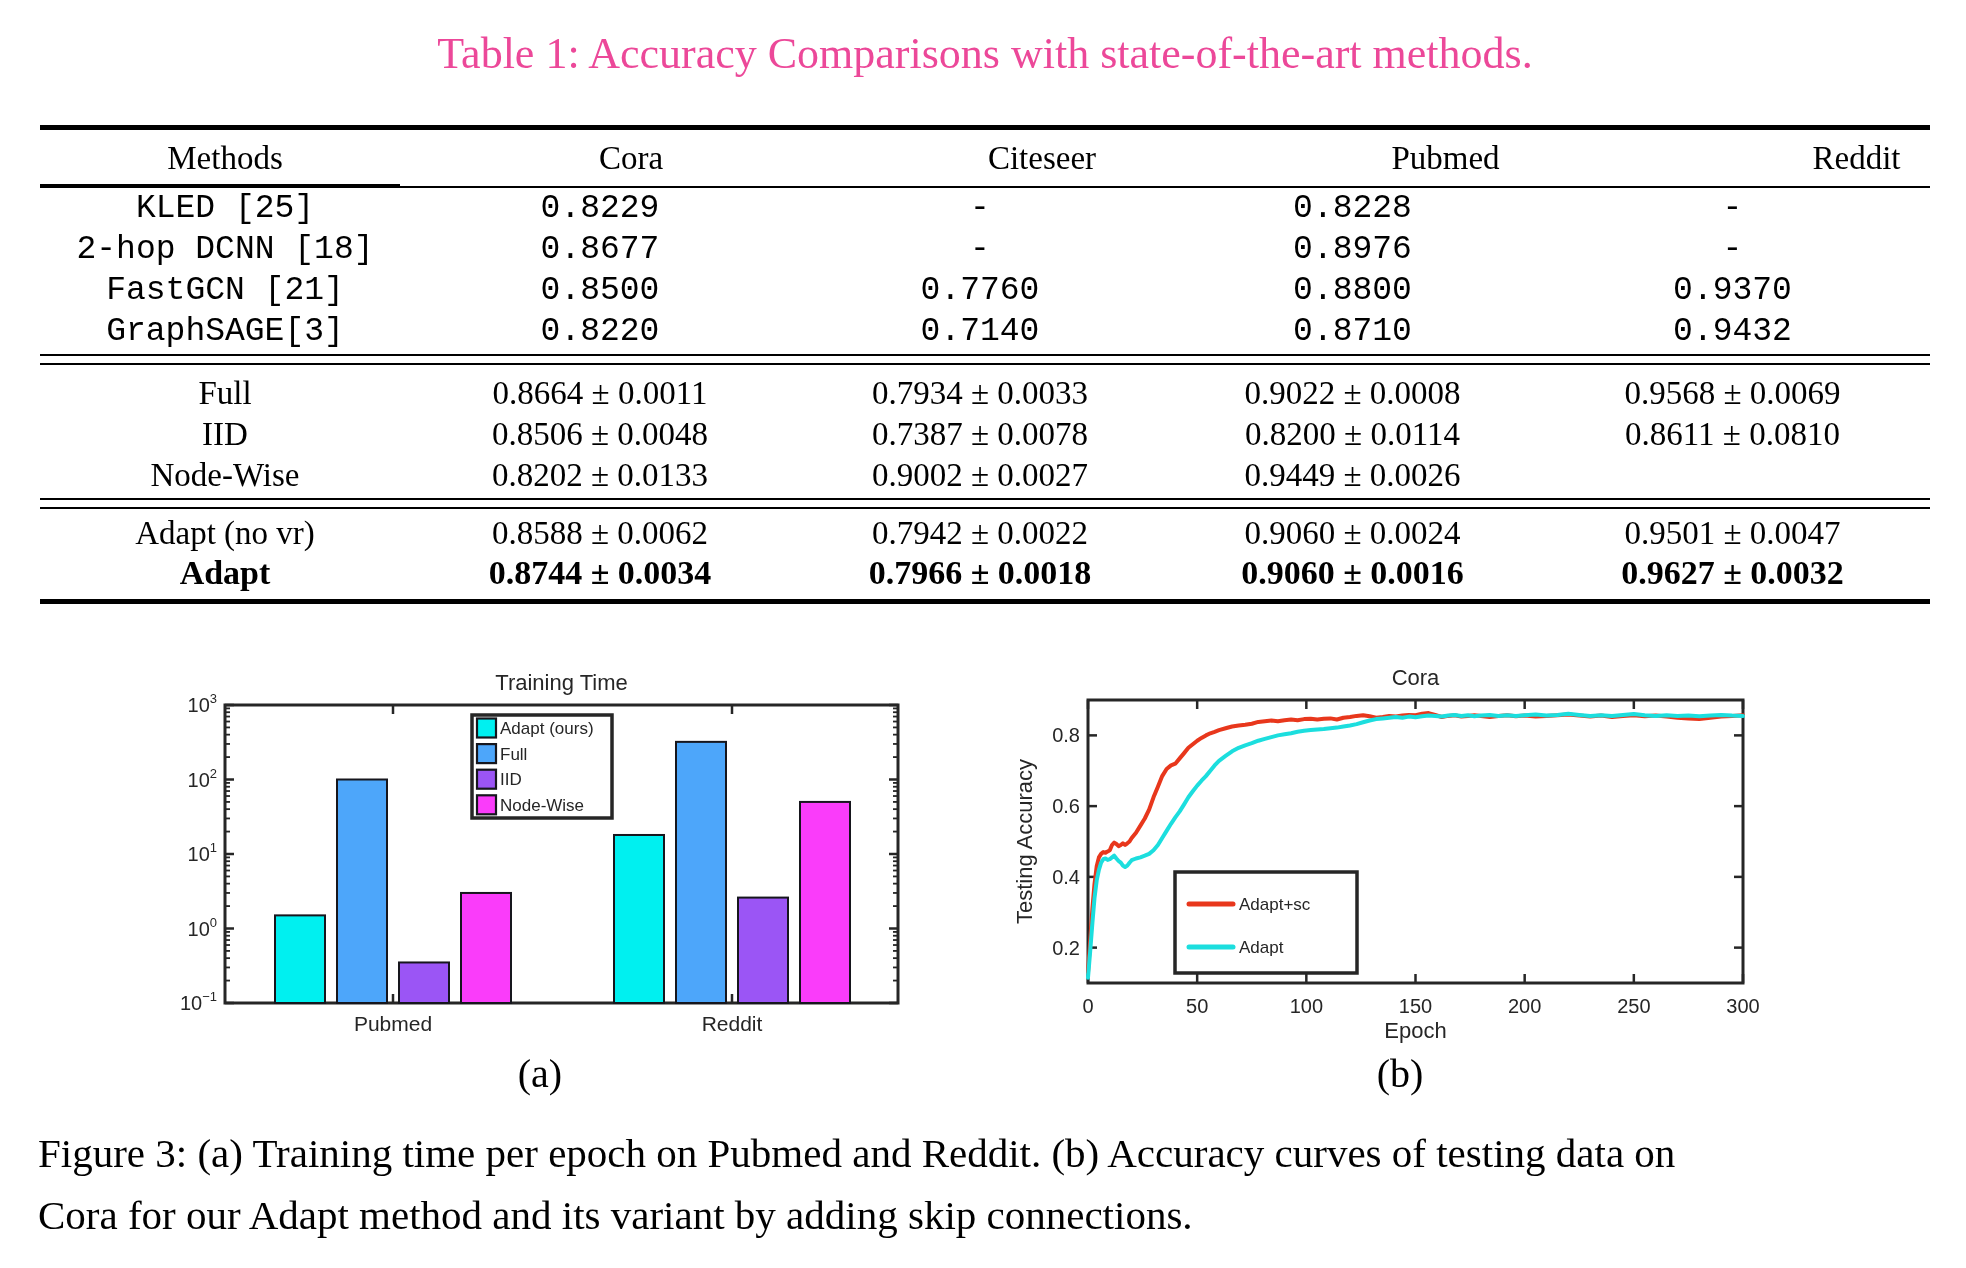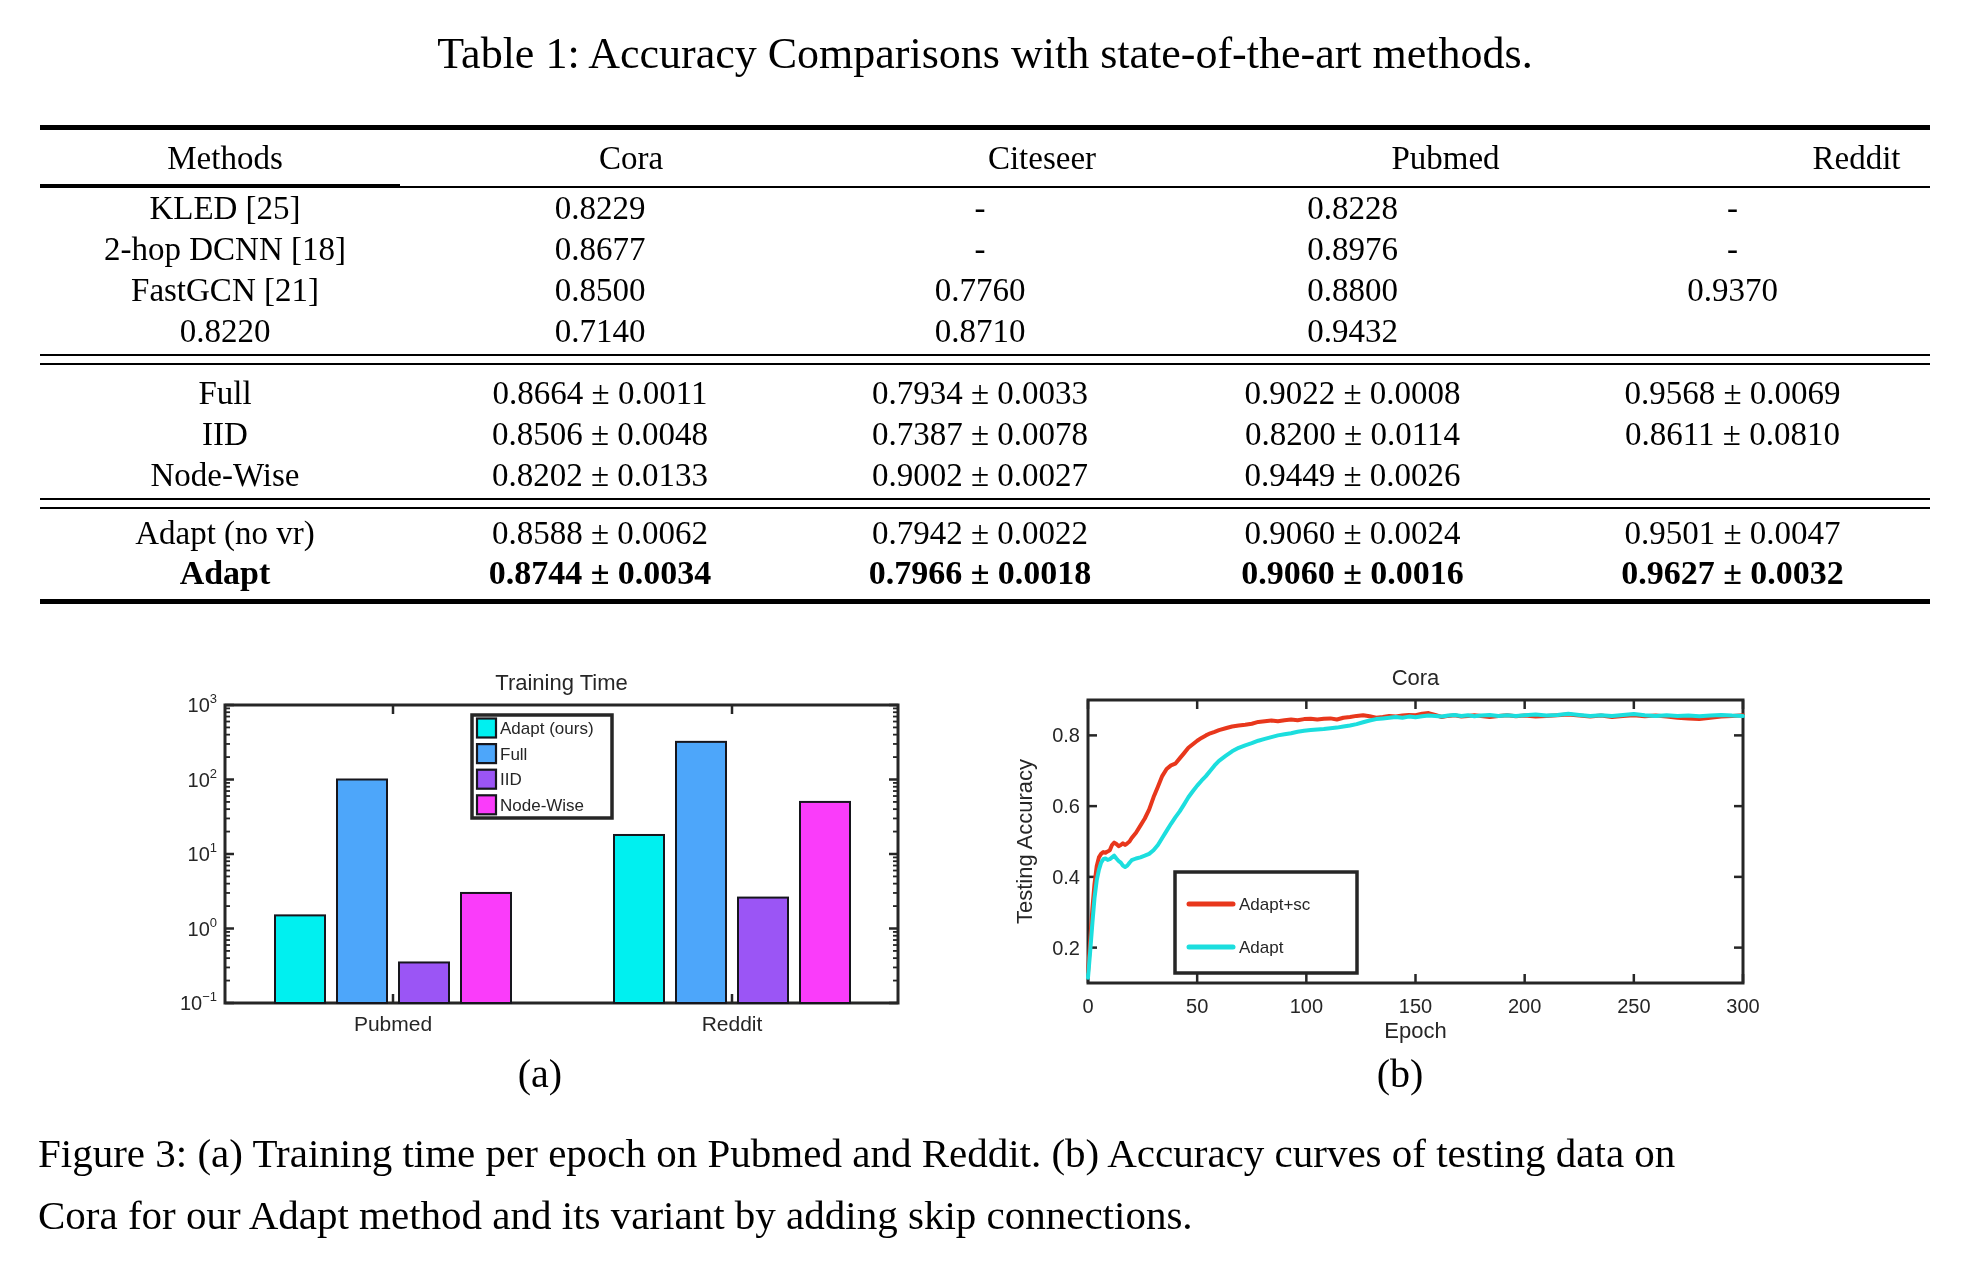--- a/index.html
+++ b/index.html
@@ -1,29 +1,29 @@
 <!DOCTYPE html>
 <html><head>
 <meta charset="utf-8">
 <style>
   html,body{margin:0;padding:0;background:#ffffff;}
   .page{position:relative;width:1966px;height:1268px;background:#ffffff;overflow:hidden;
         font-family:"Liberation Serif", serif;color:#000;}
   .tbl-title{position:absolute;left:40px;top:28px;width:1890px;text-align:center;
-             font-size:44px;color:#000000;}
+             font-size:44px;color:#ec4899;}
   .tbl{position:absolute;left:40px;top:125px;width:1890px;}
   .rule-thick{height:5px;background:#000;}
   .rule-thin{height:2px;background:#000;}
   .rule-double{height:7px;border-top:2px solid #000;border-bottom:2px solid #000;margin:2px 0;}
   .rd-a{margin-bottom:8px;}
   .rd-b{margin-bottom:4px;}
   .trow{display:grid;grid-template-columns:370px 380px 380px 365px 395px;align-items:center;}
   .trow > div{text-align:center;font-size:33px;line-height:1;white-space:nowrap;}
   .thead-row{height:56px;gap:31px;}
-  .g1 .trow{height:41px;}
+  .g1 .trow{height:41px;font-family:Liberation Mono, monospace;}
   .g2 .trow{height:41px;}
   .g3 .trow{height:40px;}
   .bold-row > div{font-weight:bold;font-size:34px;}
   .hdr-extra{position:absolute;left:0px;top:59px;width:360px;height:2px;background:#000;}
   .tblwrap{position:relative;}
   .chart-svg{position:absolute;}
   .sublabel{position:absolute;font-size:40px;width:140px;text-align:center;}
   .fig-caption{position:absolute;left:38px;top:1122px;width:1900px;
                font-size:41px;line-height:62px;}
   svg text{font-family:"Liberation Sans", sans-serif;fill:#262626;}
@@ -63,20 +63,21 @@
             <div>-</div>
           </div>
           <div class="trow">
             <div>FastGCN [21]</div>
             <div>0.8500</div>
             <div>0.7760</div>
             <div>0.8800</div>
             <div>0.9370</div>
           </div>
           <div class="trow">
+            <div>GraphSAGE[3]</div>
             <div>0.8220</div>
             <div>0.7140</div>
             <div>0.8710</div>
             <div>0.9432</div>
           </div>
         </div>
         <div class="rule-double rd-a"></div>
         <div class="g2">
           <div class="trow">
             <div>Full</div>

